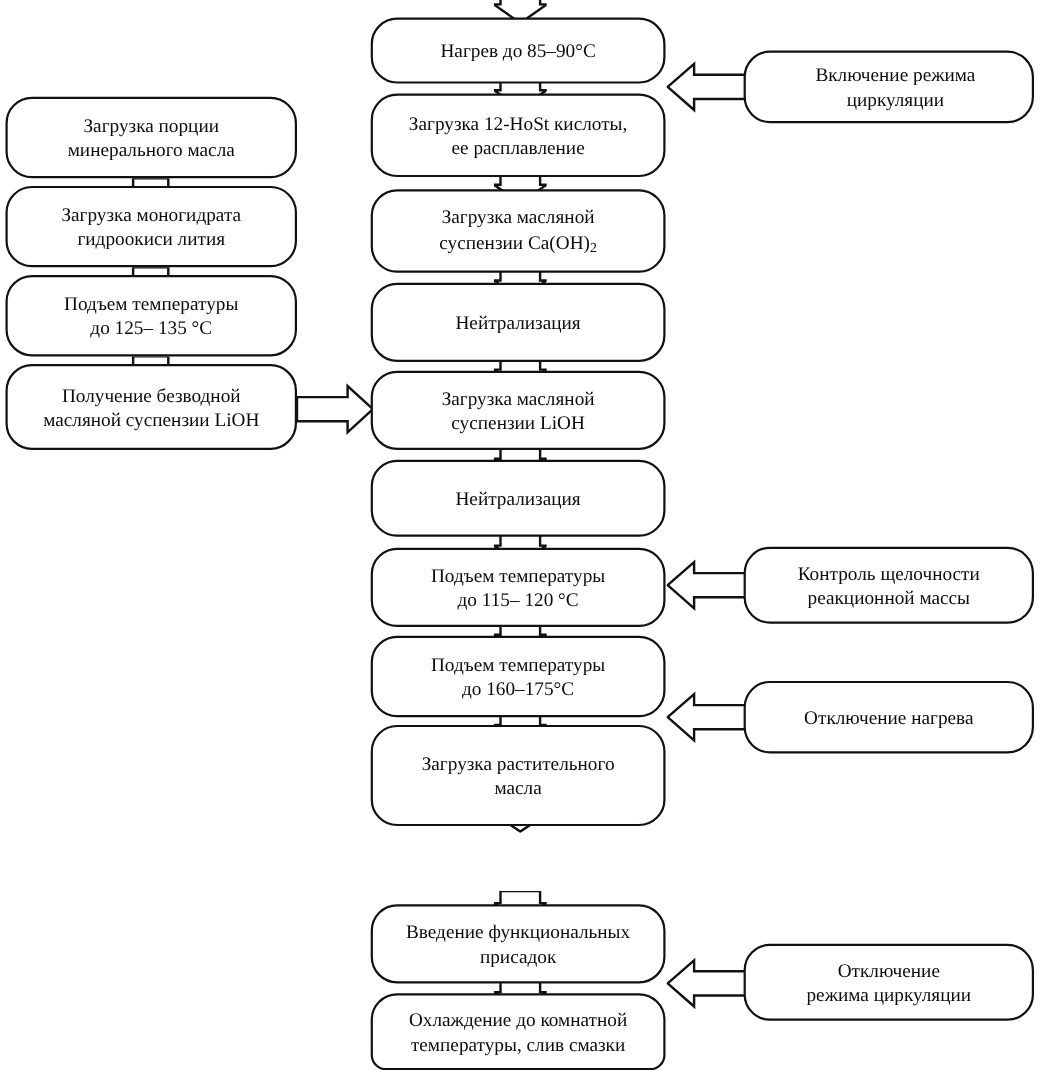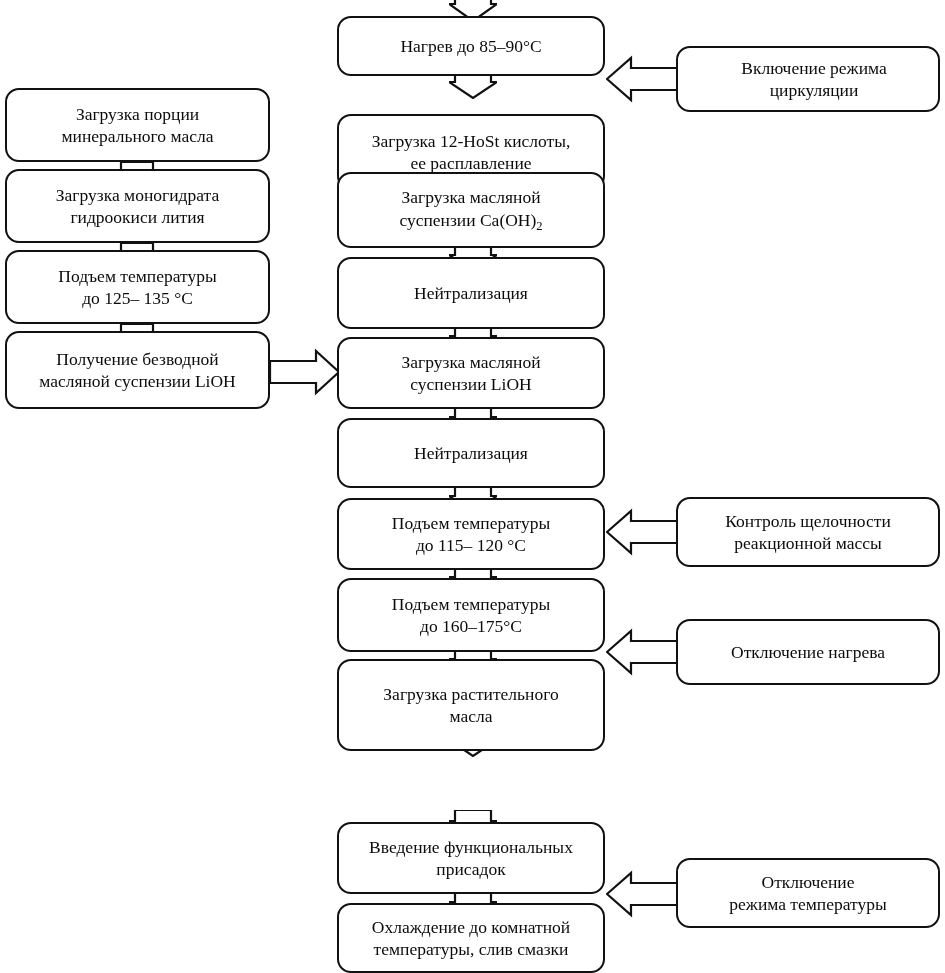--- a/index.html
+++ b/index.html
@@ -12,21 +12,21 @@
     width: 945px;
     height: 973px;
     background: #ffffff;
     overflow: hidden;
     font-family: "Liberation Serif", "DejaVu Serif", serif;
   }
   .node {
     position: absolute;
     box-sizing: border-box;
     border: 2px solid #111111;
-    border-radius: 14px;
+    border-radius: 24px;
     background: #ffffff;
     display: flex;
     align-items: center;
     justify-content: center;
     text-align: center;
     color: #0b0b0b;
     font-size: 17.5px;
     line-height: 1.28;
     padding: 2px 8px;
     z-index: 3;
@@ -173,21 +173,21 @@
 
   <div class="node" style="left:5px; top:331px; width:265px; height:78px;">
     <span class="txt">Получение безводной
 масляной суспензии LiOH</span>
   </div>
 
   <div class="node" style="left:337px; top:16px; width:268px; height:60px;">
     <span class="txt">Нагрев до 85–90°C</span>
   </div>
 
-  <div class="node" style="left:337px; top:85px; width:268px; height:76px;margin-top:29px;">
+  <div class="node" style="left:337px; top:85px; width:268px; height:76px;">
     <span class="txt">Загрузка 12-HoSt кислоты,
 ее расплавление</span>
   </div>
 
   <div class="node" style="left:337px; top:172px; width:268px; height:76px;">
     <span class="txt"><span>Загрузка масляной
 суспензии Ca(OH)</span><sub>2</sub></span>
   </div>
 
   <div class="node" style="left:337px; top:257px; width:268px; height:72px;">
@@ -238,16 +238,16 @@
     <span class="txt">Контроль щелочности
 реакционной массы</span>
   </div>
 
   <div class="node" style="left:676px; top:619px; width:264px; height:66px;">
     <span class="txt">Отключение нагрева</span>
   </div>
 
   <div class="node" style="left:676px; top:858px; width:264px; height:70px;">
     <span class="txt">Отключение
-режима температуры</span>
+режима циркуляции</span>
   </div>
 
 </div>
 
 </body></html>

